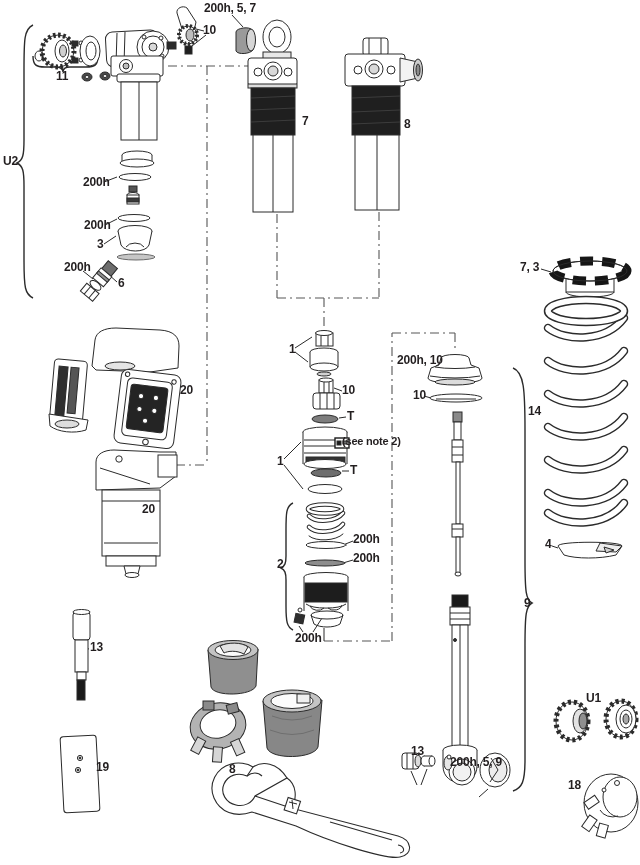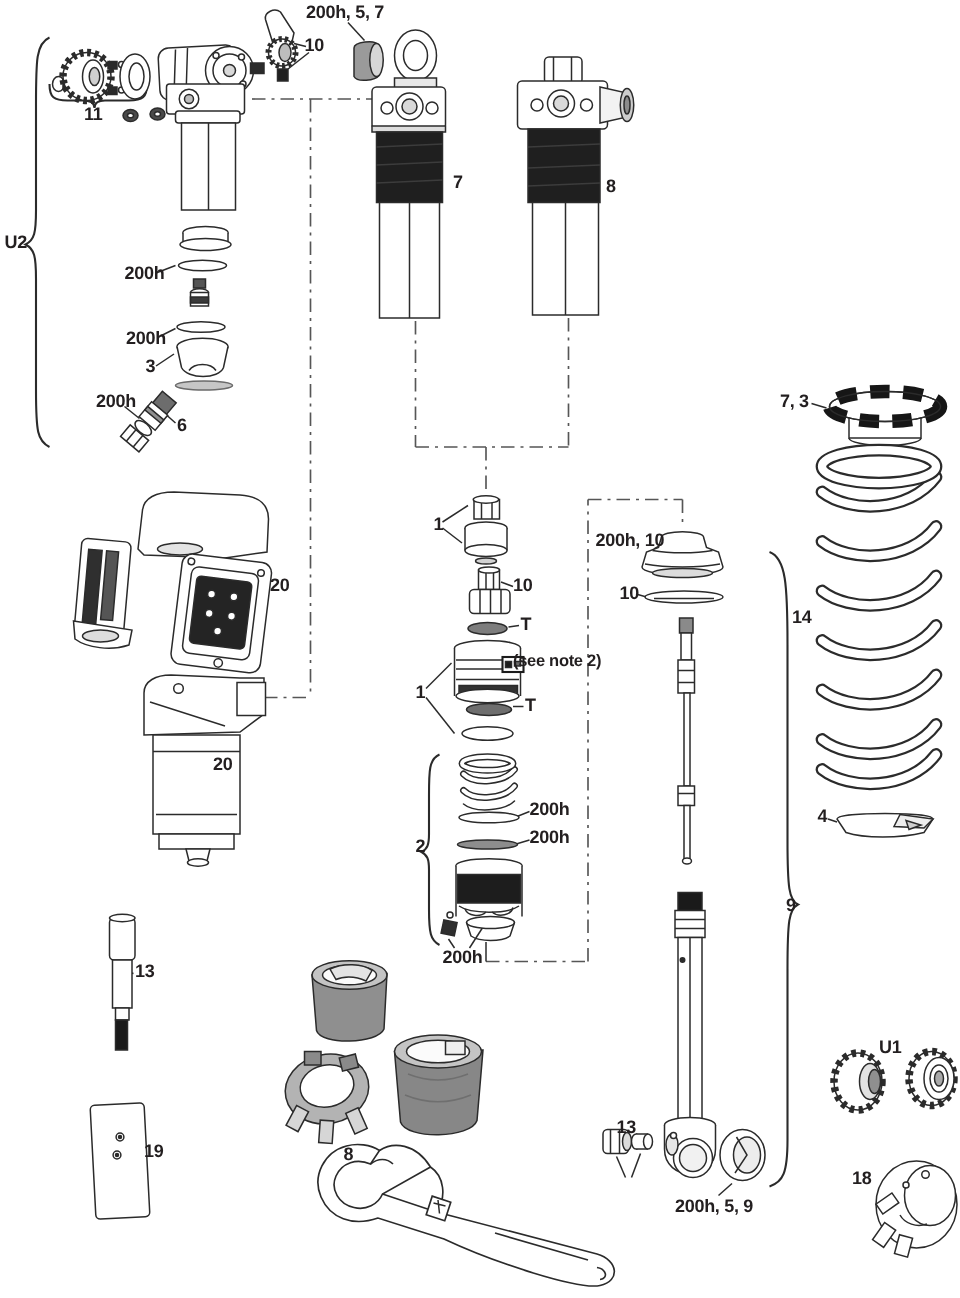--- a/index.html
+++ b/index.html
@@ -478,17 +478,17 @@
 <div class="callout" style="left:353px;top:533px">200h</div>
 <div class="callout" style="left:353px;top:552px">200h</div>
 <div class="callout" style="left:295px;top:632px">200h</div>
 <div class="callout" style="left:180px;top:384px">20</div>
 <div class="callout" style="left:142px;top:503px">20</div>
 <div class="callout" style="left:90px;top:641px">13</div>
 <div class="callout" style="left:96px;top:761px">19</div>
 <div class="callout" style="left:229px;top:763px">8</div>
 <div class="callout" style="left:524px;top:597px">9</div>
 <div class="callout" style="left:411px;top:745px">13</div>
-<div class="callout" style="left:450px;top:798px">200h, 5, 9</div>
+<div class="callout" style="left:450px;top:756px">200h, 5, 9</div>
 <div class="callout" style="left:586px;top:692px">U1</div>
 <div class="callout" style="left:568px;top:779px">18</div>
 
 </div>
 
 </body></html>

